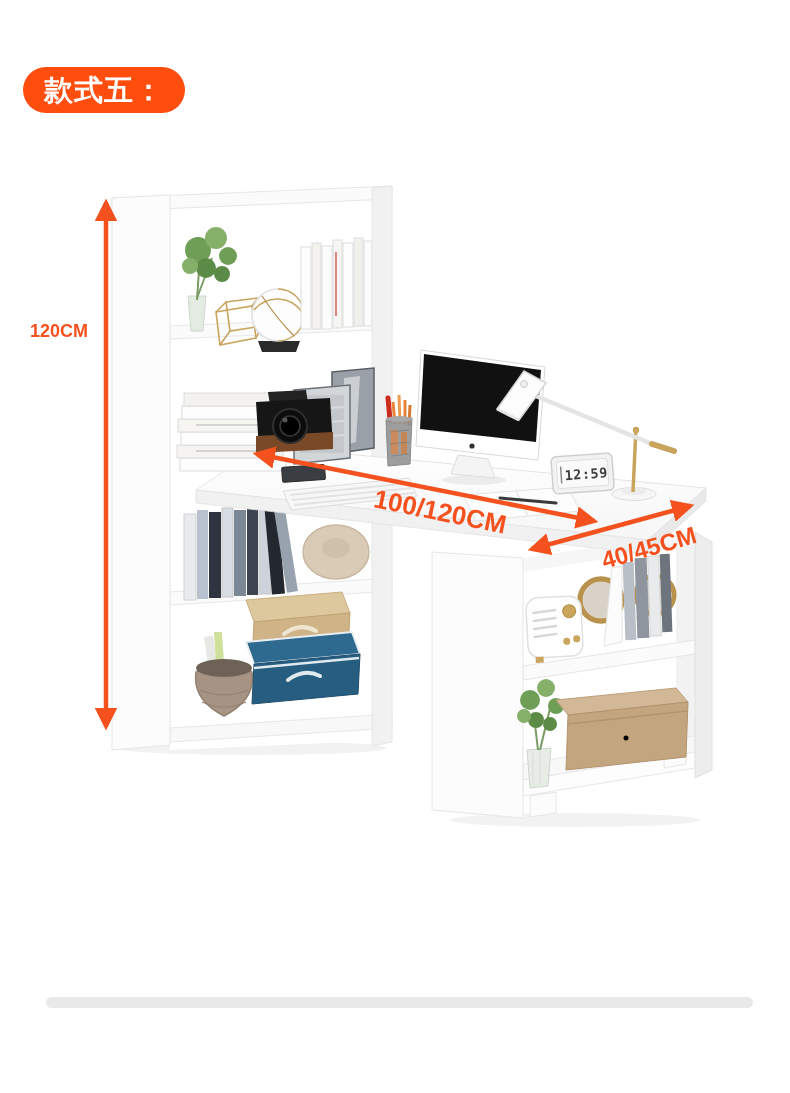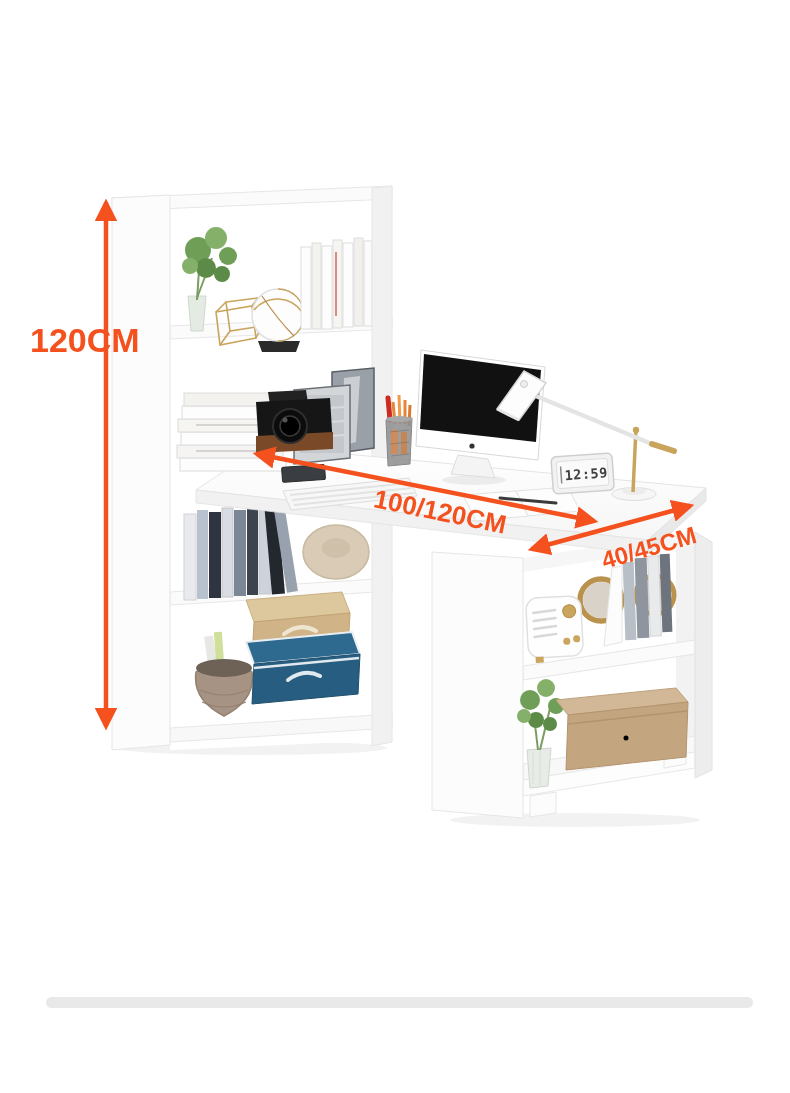--- a/index.html
+++ b/index.html
@@ -5,21 +5,21 @@
   html,body{margin:0;padding:0;background:#ffffff;}
   #page{position:relative;width:790px;height:1093px;background:#ffffff;overflow:hidden;
         font-family:"Liberation Sans","DejaVu Sans",sans-serif;}
   #scene{position:absolute;left:0;top:0;}
   .badge{position:absolute;left:23px;top:67px;height:46px;line-height:47px;
          padding:0 21px;border-radius:24px;background:#FF4D0D;color:#ffffff;
          font-size:29px;font-weight:bold;letter-spacing:1px;
          font-family:"DejaVu Sans","Liberation Sans",sans-serif;}
   .dim-label{position:absolute;color:#F4511E;font-weight:bold;white-space:nowrap;
              font-family:"Liberation Sans","DejaVu Sans",sans-serif;}
-  #label-height{left:30px;top:321px;font-size:34px;}
+  #label-height{left:30px;top:321px;font-size:18px;}
   #label-width{left:440px;top:512px;font-size:26px;
                transform:translate(-50%,-50%) rotate(11.5deg);}
   #label-depth{left:649px;top:548px;font-size:24px;
                transform:translate(-50%,-50%) rotate(-16deg);}
   .divider{position:absolute;left:46px;top:997px;width:707px;height:11px;
            border-radius:6px;background:#E9E9E9;}
   .clock-text{font-family:"DejaVu Sans Mono","Liberation Mono",monospace;
               font-size:13.5px;font-weight:bold;fill:#3F3F3F;letter-spacing:0.5px;}
 </style>
 </head>
@@ -276,19 +276,20 @@
       <circle cx="626" cy="738" r="2.5" fill="#a8erase87"></circle>
     </g>
 
     <g stroke="#F4511E" stroke-width="4.5">
       <line x1="106" y1="203" x2="106" y2="726" marker-start="url(#ah)" marker-end="url(#ah)"></line>
       <line x1="257" y1="454" x2="594" y2="521" marker-start="url(#ah)" marker-end="url(#ah)"></line>
       <line x1="532" y1="549" x2="690" y2="506" marker-start="url(#ah)" marker-end="url(#ah)"></line>
     </g>
   </svg>
 
+  <div class="badge">款式五：</div>
 
   <div class="dim-label" id="label-height">120CM</div>
   <div class="dim-label" id="label-width">100/120CM</div>
   <div class="dim-label" id="label-depth">40/45CM</div>
 
   <div class="divider"></div>
 </div>
 
 </body></html>

